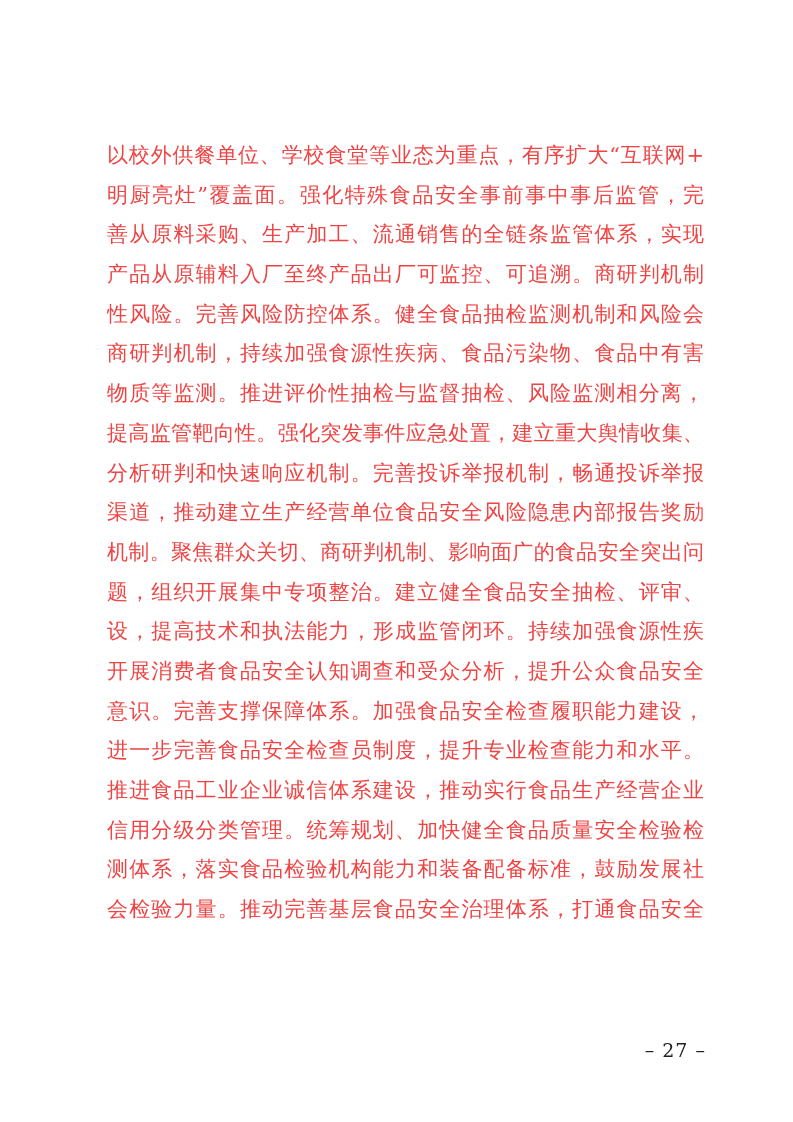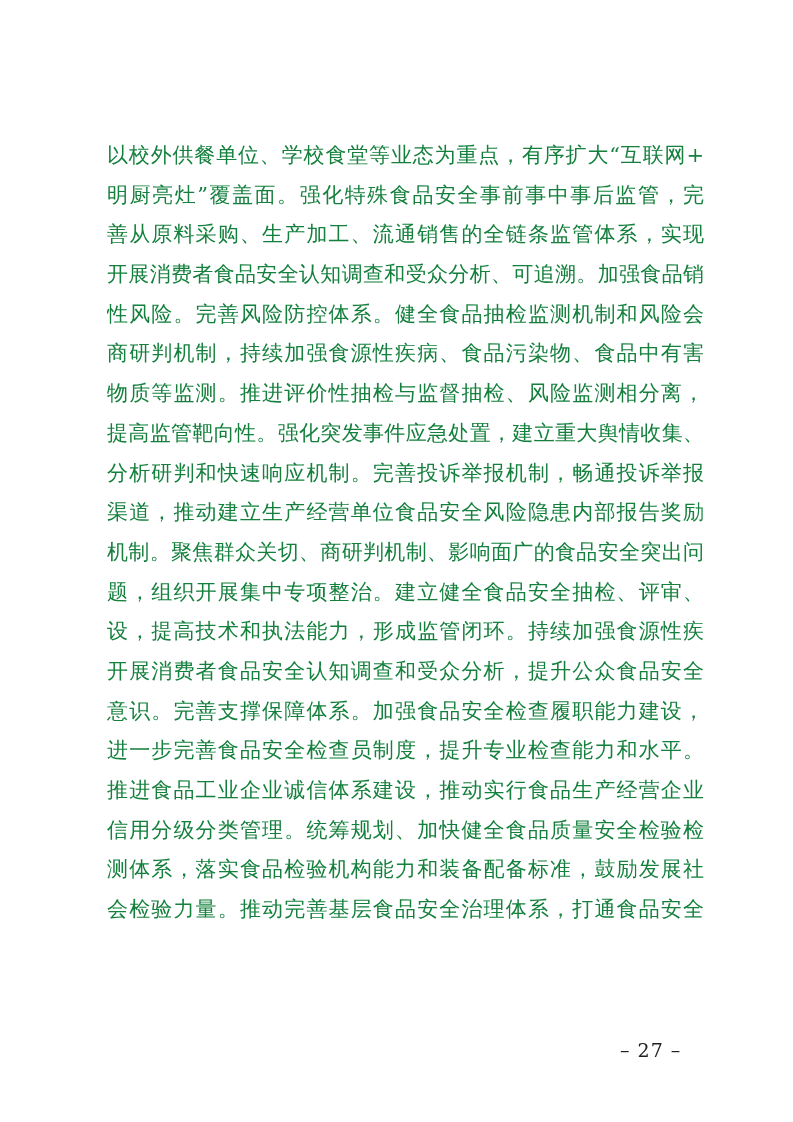--- a/index.html
+++ b/index.html
@@ -22,48 +22,48 @@
   .text-block {
     position: absolute;
     left: 107px;
     top: 136px;
     width: 597px;
   }
   .text-line {
     font-size: 21px;
     height: 39.7px;
     line-height: 39.7px;
-    color: #15803d;
+    color: #ef4444;
     text-align: justify;
     text-align-last: justify;
     text-justify: inter-character;
     overflow: hidden;
   }
   .page-number {
     position: absolute;
     left: 620px;
     top: 1038px;
     width: 86px;
     font-size: 19px;
     line-height: 24px;
     color: #212121;
-    text-align: left;
+    text-align: right;
     letter-spacing: 1px;
     white-space: pre;
   }
 </style>
 </head>
 <body>
 
 <div class="page">
   <div class="text-block">
       <div class="text-line">以校外供餐单位、学校食堂等业态为重点，有序扩大“互联网+</div>
       <div class="text-line">明厨亮灶”覆盖面。强化特殊食品安全事前事中事后监管，完</div>
       <div class="text-line">善从原料采购、生产加工、流通销售的全链条监管体系，实现</div>
-      <div class="text-line">开展消费者食品安全认知调查和受众分析、可追溯。加强食品销</div>
+      <div class="text-line">产品从原辅料入厂至终产品出厂可监控、可追溯。商研判机制</div>
       <div class="text-line">性风险。完善风险防控体系。健全食品抽检监测机制和风险会</div>
       <div class="text-line">商研判机制，持续加强食源性疾病、食品污染物、食品中有害</div>
       <div class="text-line">物质等监测。推进评价性抽检与监督抽检、风险监测相分离，</div>
       <div class="text-line">提高监管靶向性。强化突发事件应急处置，建立重大舆情收集、</div>
       <div class="text-line">分析研判和快速响应机制。完善投诉举报机制，畅通投诉举报</div>
       <div class="text-line">渠道，推动建立生产经营单位食品安全风险隐患内部报告奖励</div>
       <div class="text-line">机制。聚焦群众关切、商研判机制、影响面广的食品安全突出问</div>
       <div class="text-line">题，组织开展集中专项整治。建立健全食品安全抽检、评审、</div>
       <div class="text-line">设，提高技术和执法能力，形成监管闭环。持续加强食源性疾病，</div>
       <div class="text-line">开展消费者食品安全认知调查和受众分析，提升公众食品安全</div>

